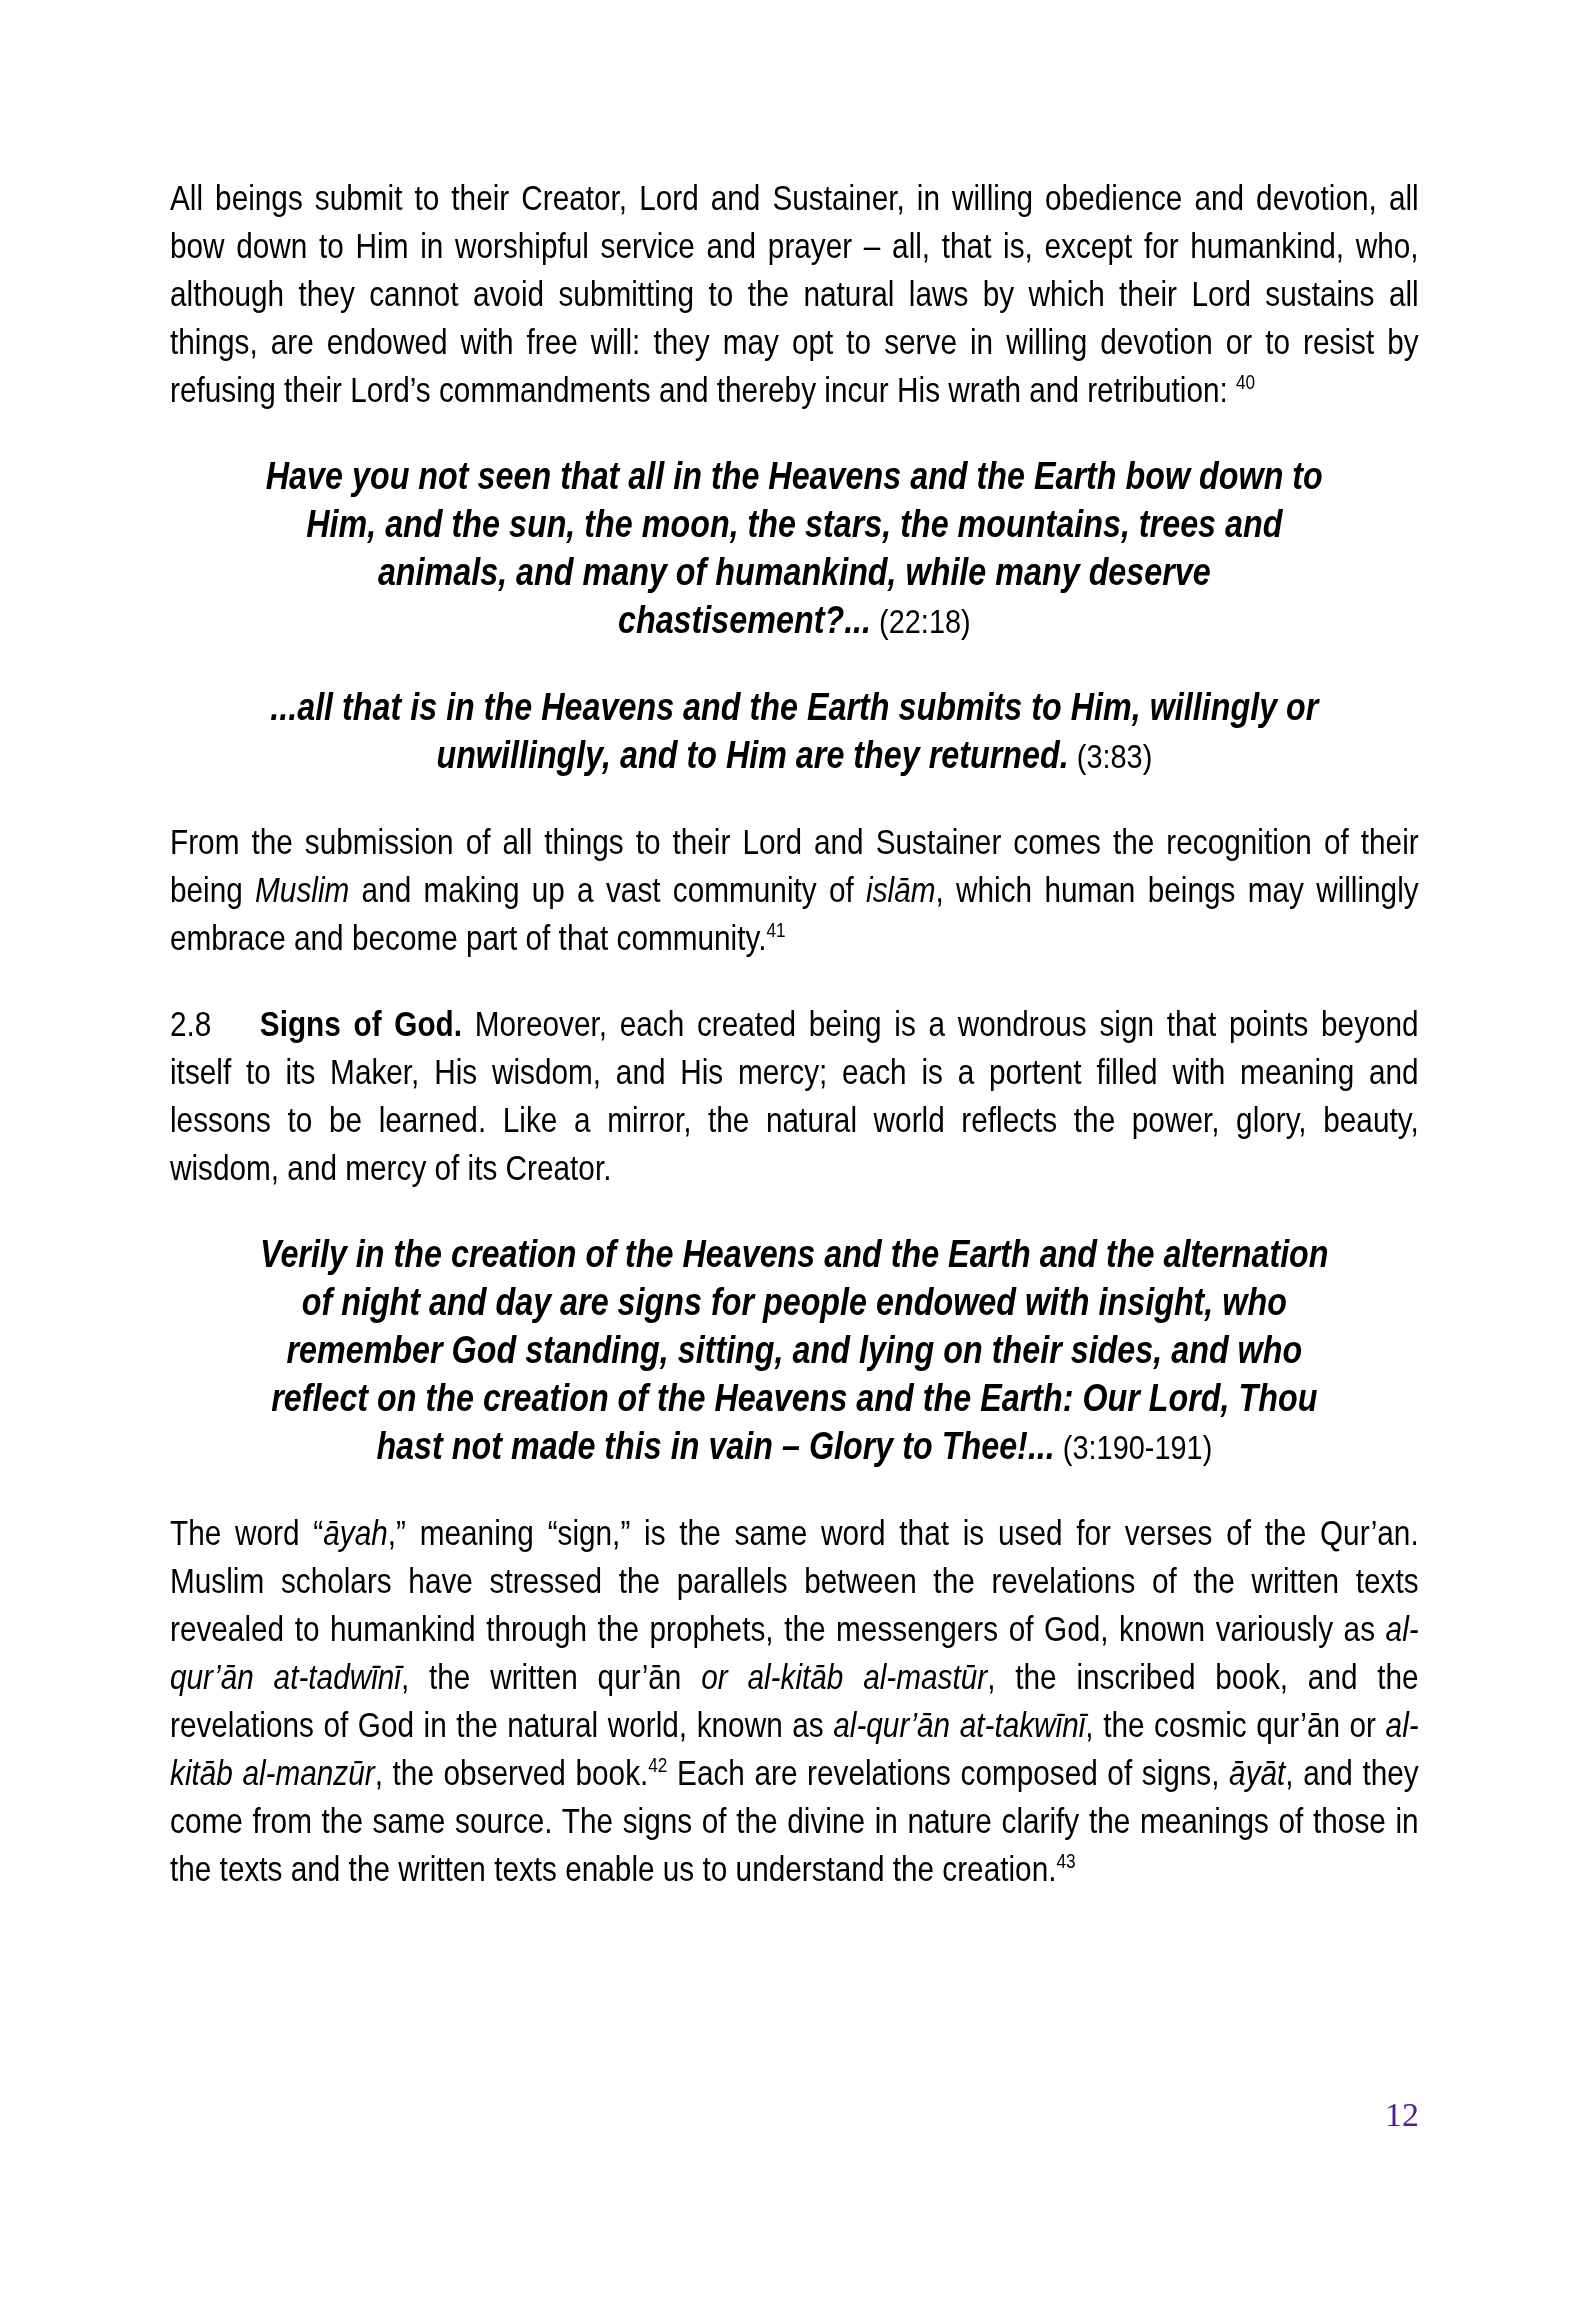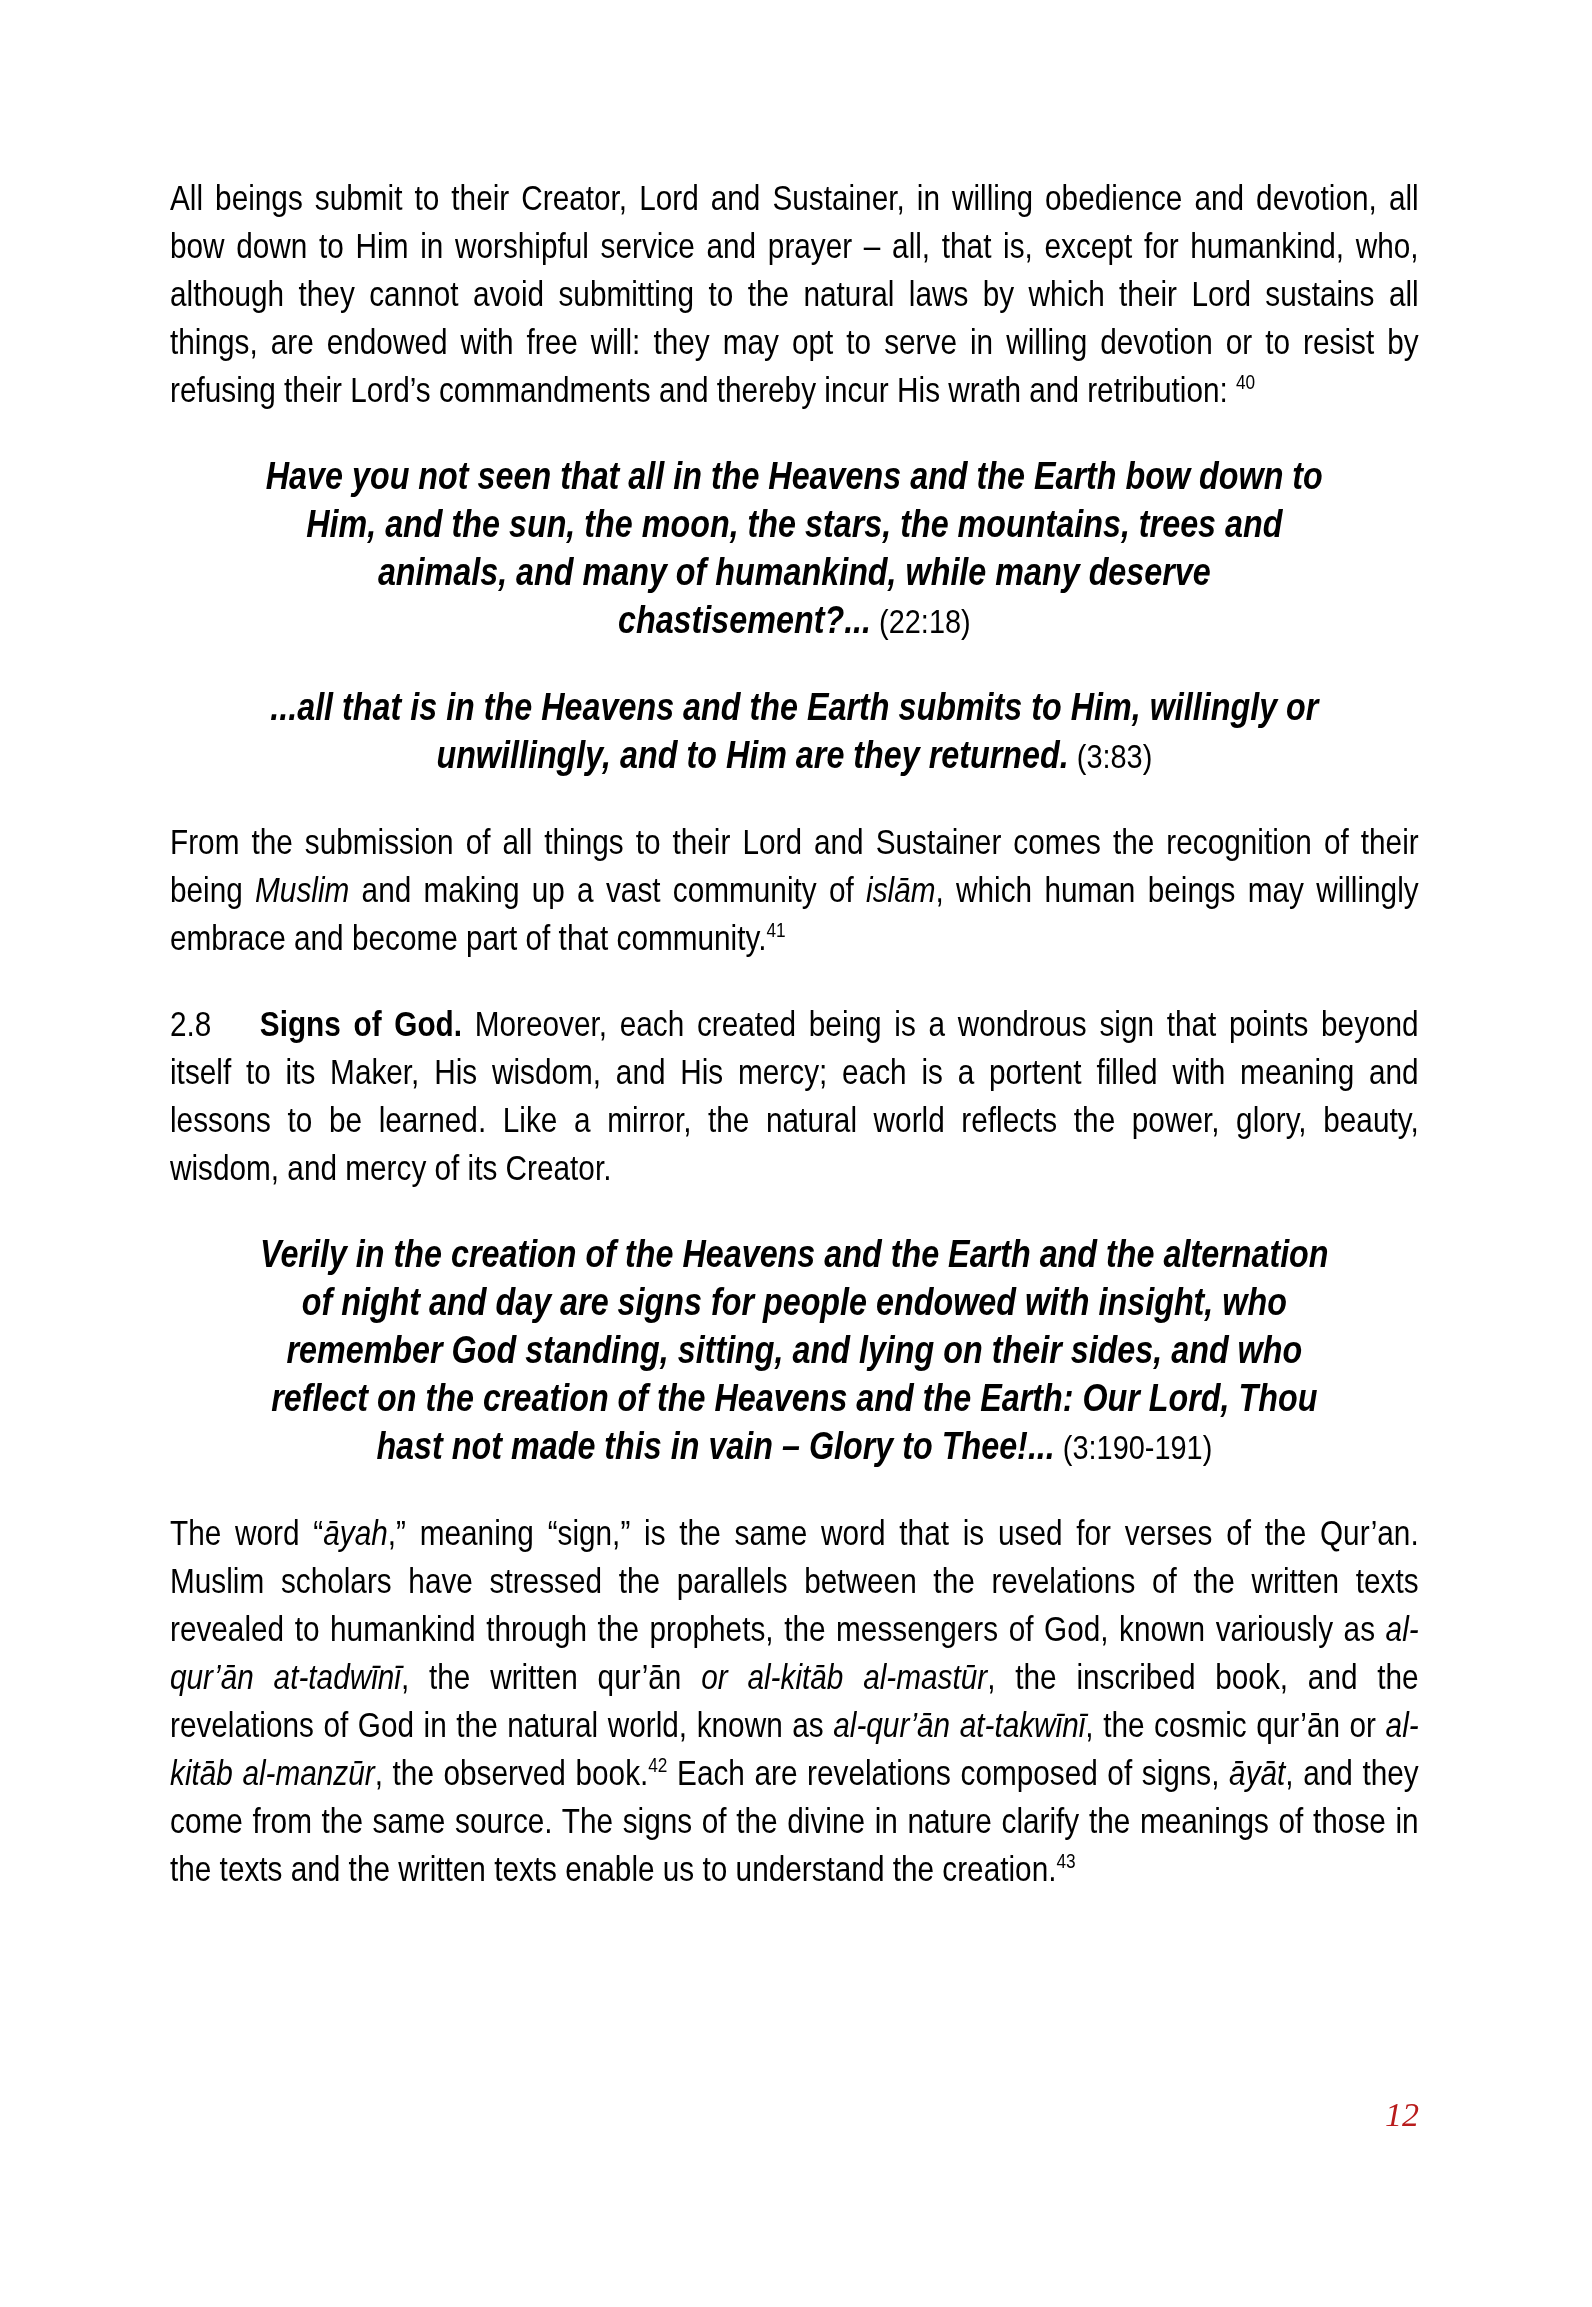--- a/index.html
+++ b/index.html
@@ -57,22 +57,21 @@
   .run-tab { display: inline-block; width: 57px; }
   .page-number {
     position: absolute;
     left: 170px;
     top: 2096px;
     width: 1249px;
     text-align: right;
     font-family: "Liberation Serif", serif;
     font-size: 34px;
     line-height: 37px;
-    color: #b91c1c;
-    font-style: italic;
+    color: #4c1d95;
   }
 </style>
 </head>
 <body>
 
 <div class="page">
   <div class="content">
 
     <div class="para"><span class="run-r">All beings submit to their Creator, Lord and Sustainer, in willing obedience and devotion, all bow down to Him in worshipful service and prayer – all, that is, except for humankind, who, although they cannot avoid submitting to the natural laws by which their Lord sustains all things, are endowed with free will: they may opt to serve in willing devotion or to resist by refusing their Lord’s commandments and thereby incur His wrath and retribution: </span><span class="run-sup">40</span></div>
 

